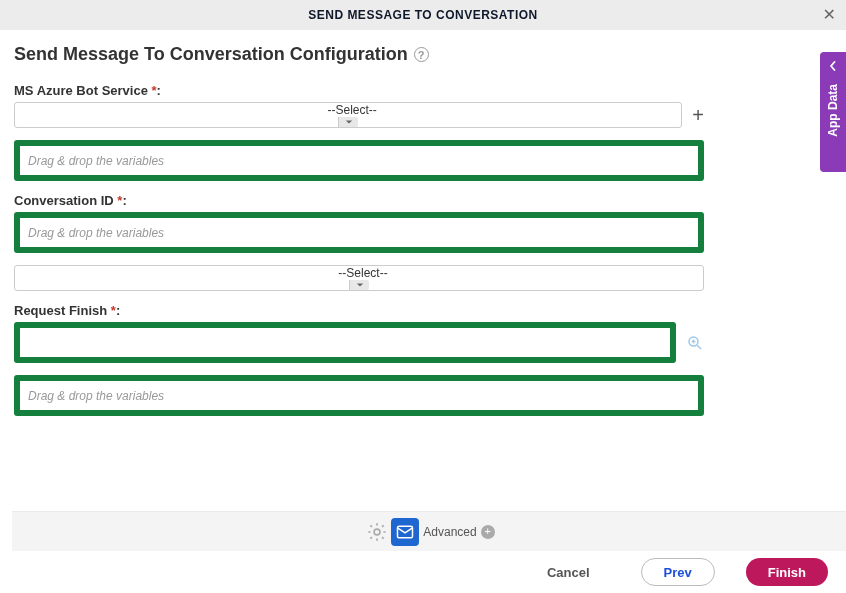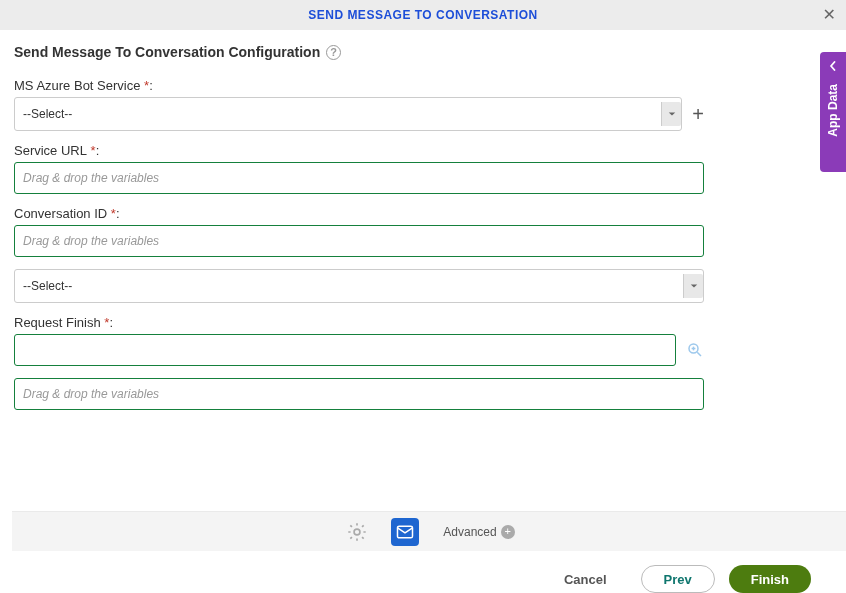--- a/index.html
+++ b/index.html
@@ -17,21 +17,21 @@
     background: #ececec;
     height: 30px;
     display: flex;
     align-items: center;
     justify-content: center;
     position: relative;
   }
   .header-title {
     font-size: 12px;
     font-weight: 600;
-    color: #1d4ed8;
+    color: #0f172a;
     letter-spacing: 0.5px;
   }
   .close-btn {
     position: absolute;
     right: 10px;
     top: 50%;
     transform: translateY(-50%);
     cursor: pointer;
     color: #666;
     font-size: 16px;
@@ -66,21 +66,21 @@
   }
   .content {
     padding: 14px 14px 0 14px;
   }
   .page-title-row {
     display: flex;
     align-items: center;
     margin-bottom: 18px;
   }
   .page-title {
-    font-size: 14px;
+    font-size: 18px;
     font-weight: 700;
     color: #333;
   }
   .help-icon {
     margin-left: 6px;
     color: #999;
     font-size: 15px;
     border: 1.5px solid #999;
     border-radius: 50%;
     width: 15px;
@@ -93,50 +93,52 @@
     font-size: 11px;
   }
   .form-group {
     margin-bottom: 12px;
   }
   .form-label {
     font-size: 13px;
     color: #333;
     margin-bottom: 4px;
     display: block;
+    font-weight: bold;
   }
   .req { color: #c0392b; }
   .field-row {
     display: flex;
     align-items: center;
   }
   .select-wrap {
     position: relative;
     flex: 1;
   }
   .form-input {
     width: 100%;
-    height: 32px;
-    border: 1px solid #15803d;
+    height: 41px;
+    border: 6px solid #15803d;
     border-radius: 3px;
     padding: 3px 8px;
     font-size: 12px;
     color: #333;
     background: #fff;
   }
   .form-input::placeholder { color: #999; font-style: italic; }
   .form-select {
     display: flex;
     align-items: center;
     justify-content: space-between;
-    height: 34px;
+    height: 26px;
     border: 1px solid #ccc;
     border-radius: 3px;
     background: #fff;
     cursor: pointer;
+    flex-direction: column;
   }
   .select-text {
     padding-left: 8px;
     font-size: 12px;
     color: #333;
   }
   .select-btn {
     width: 20px;
     height: 24px;
     background: #e8e8e8;
@@ -165,21 +167,21 @@
     position: absolute;
     bottom: 42px;
     left: 12px;
     right: 0;
     height: 40px;
     background: #f4f4f4;
     border-top: 1px solid #eaeaea;
     display: flex;
     align-items: center;
     justify-content: center;
-    gap: 20px;
+    gap: 0;
   }
   .tab-icon {
     width: 28px;
     height: 28px;
     border-radius: 4px;
     display: flex;
     align-items: center;
     justify-content: center;
     cursor: pointer;
   }
@@ -206,24 +208,24 @@
     font-size: 11px;
     line-height: 1;
   }
   .button-footer {
     position: absolute;
     bottom: 0;
     left: 0;
     right: 0;
     height: 42px;
     display: flex;
-    align-items: flex-end;
+    align-items: center;
     justify-content: flex-end;
-    gap: 14px;
-    padding-right: 35px;
+    gap: 31px;
+    padding-right: 18px;
     background: #fff;
   }
   .btn {
     height: 28px;
     padding: 0 20px;
     border-radius: 14px;
     font-size: 13px;
     font-weight: 600;
     cursor: pointer;
     display: inline-flex;
@@ -231,26 +233,26 @@
     justify-content: center;
     border: none;
   }
   .btn-cancel {
     background: transparent;
     color: #555;
     border: none;
   }
   .btn-prev {
     background: #fff;
-    color: #0f766e;
+    color: #1d4ed8;
     border: 1px solid #bbb;
     padding: 0 22px;
   }
   .btn-finish {
-    background: #4d7c0f;
+    background: #be185d;
     color: #fff;
     padding: 0 22px;
   }
 </style>
 </head>
 <body>
 
 <div class="header-bar">
   <span class="header-title">SEND MESSAGE TO CONVERSATION</span>
   <span class="close-btn">✕</span>
@@ -284,23 +286,20 @@
                 <path d="M1 3 L5 7 L9 3" fill="#666"></path>
               </svg>
           </span>
         </div>
       </div>
       <span class="plus-icon">+</span>
     </div>
   </div>
 
   <div class="form-group narrow">
-    <label class="form-label">
-      <span>Service URL</span>&nbsp;<span class="req">*</span><span>:</span>
-    </label>
     <input class="form-input" type="text" placeholder="Drag &amp; drop the variables" style="">
   </div>
 
   <div class="form-group narrow">
     <label class="form-label">
       <span>Conversation ID</span>&nbsp;<span class="req">*</span><span>:</span>
     </label>
     <input class="form-input" type="text" placeholder="Drag &amp; drop the variables" style="">
   </div>
 

